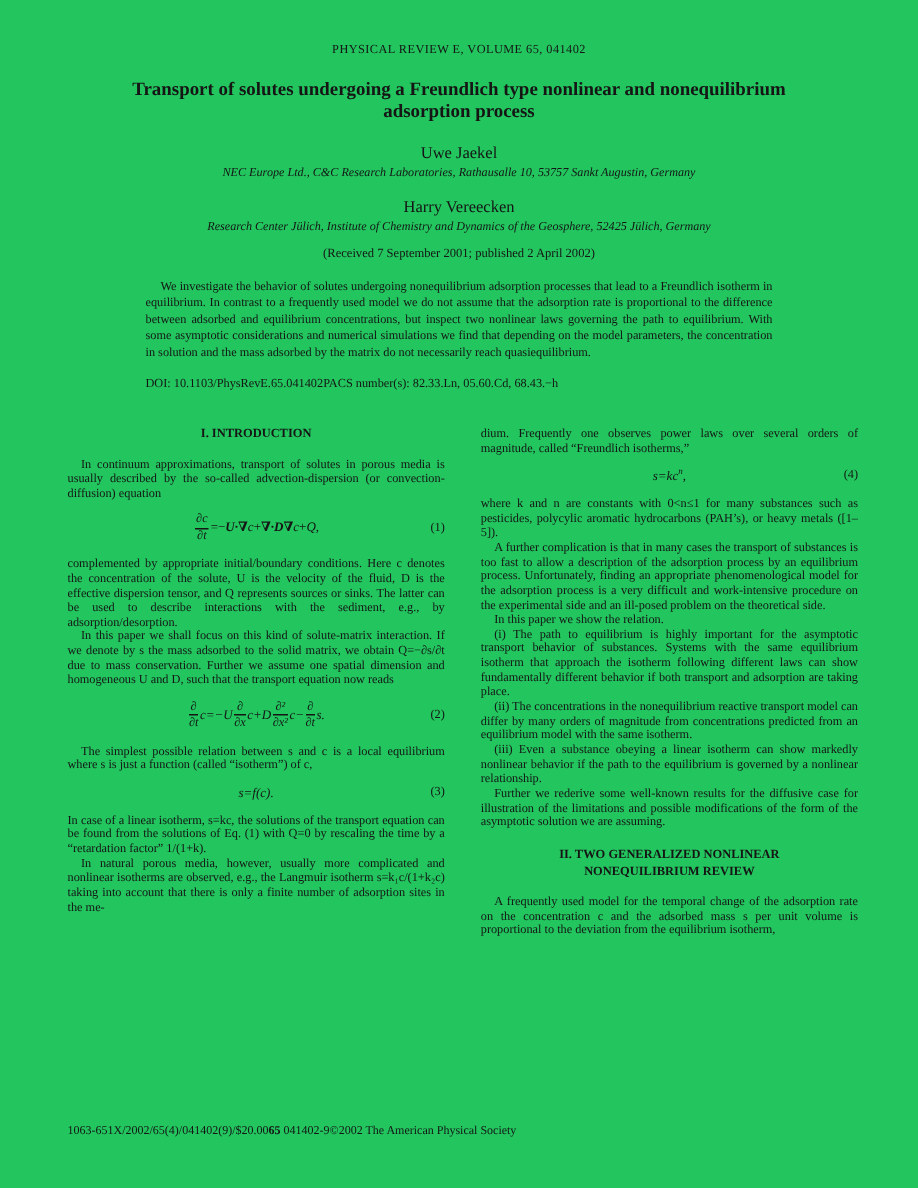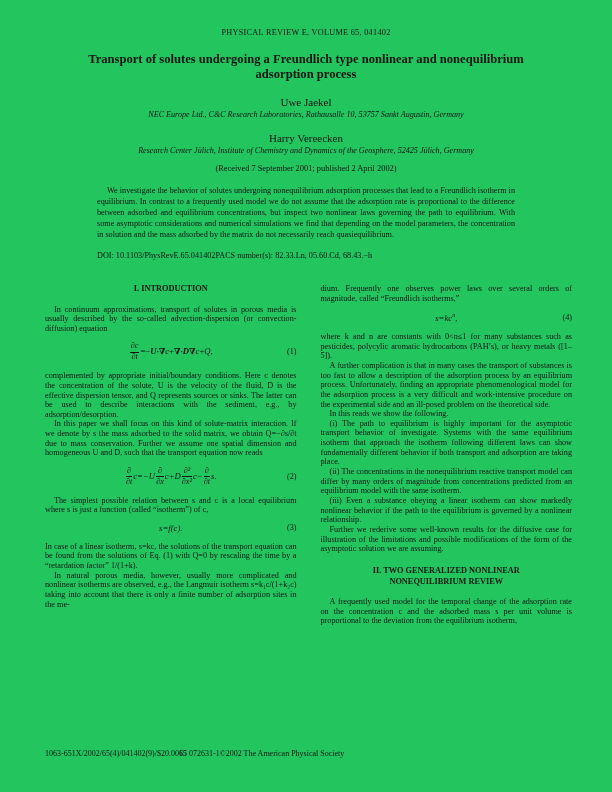--- a/index.html
+++ b/index.html
@@ -167,35 +167,35 @@
     <div class="col">
       <p class="body">dium. Frequently one observes power laws over several orders of magnitude, called “Freundlich isotherms,”</p>
 
       <div class="equation eq4">
         <span class="eq-body"><span class="var">s=kc</span><sup>n</sup><span class="plain">,</span></span>
         <span class="eq-label">(4)</span>
       </div>
 
       <p class="body">where k and n are constants with 0&lt;n≤1 for many substances such as pesticides, polycylic aromatic hydrocarbons (PAH’s), or heavy metals ([1–5]).</p>
       <p class="body indent">A further complication is that in many cases the transport of substances is too fast to allow a description of the adsorption process by an equilibrium process. Unfortunately, finding an appropriate phenomenological model for the adsorption process is a very difficult and work-intensive procedure on the experimental side and an ill-posed problem on the theoretical side.</p>
-      <p class="body indent">In this reads we show the following.</p>
-      <p class="body indent">(i) The path to equilibrium is highly important for the asymptotic transport behavior of investigate. Systems with the same equilibrium isotherm that approach the isotherm following different laws can show fundamentally different behavior if both transport and adsorption are taking place.</p>
+      <p class="body indent">In this paper we show the relation.</p>
+      <p class="body indent">(i) The path to equilibrium is highly important for the asymptotic transport behavior of substances. Systems with the same equilibrium isotherm that approach the isotherm following different laws can show fundamentally different behavior if both transport and adsorption are taking place.</p>
       <p class="body indent">(ii) The concentrations in the nonequilibrium reactive transport model can differ by many orders of magnitude from concentrations predicted from an equilibrium model with the same isotherm.</p>
       <p class="body indent">(iii) Even a substance obeying a linear isotherm can show markedly nonlinear behavior if the path to the equilibrium is governed by a nonlinear relationship.</p>
       <p class="body indent">Further we rederive some well-known results for the diffusive case for illustration of the limitations and possible modifications of the form of the asymptotic solution we are assuming.</p>
 
       <div class="sec-heading second">
         <div>II. TWO GENERALIZED NONLINEAR</div>
         <div>NONEQUILIBRIUM REVIEW</div>
       </div>
 
       <p class="body indent">A frequently used model for the temporal change of the adsorption rate on the concentration c and the adsorbed mass s per unit volume is proportional to the deviation from the equilibrium isotherm,</p>
     </div>
 
   </div>
 
   <div class="page-footer">
     <span>1063-651X/2002/65(4)/041402(9)/$20.00</span>
-    <span class="footer-center"><b>65</b> <span>072631-1</span></span>
+    <span class="footer-center"><b>65</b> <span>041402-9</span></span>
     <span>©2002 The American Physical Society</span>
   </div>
 
 </div>
 
 </body></html>

